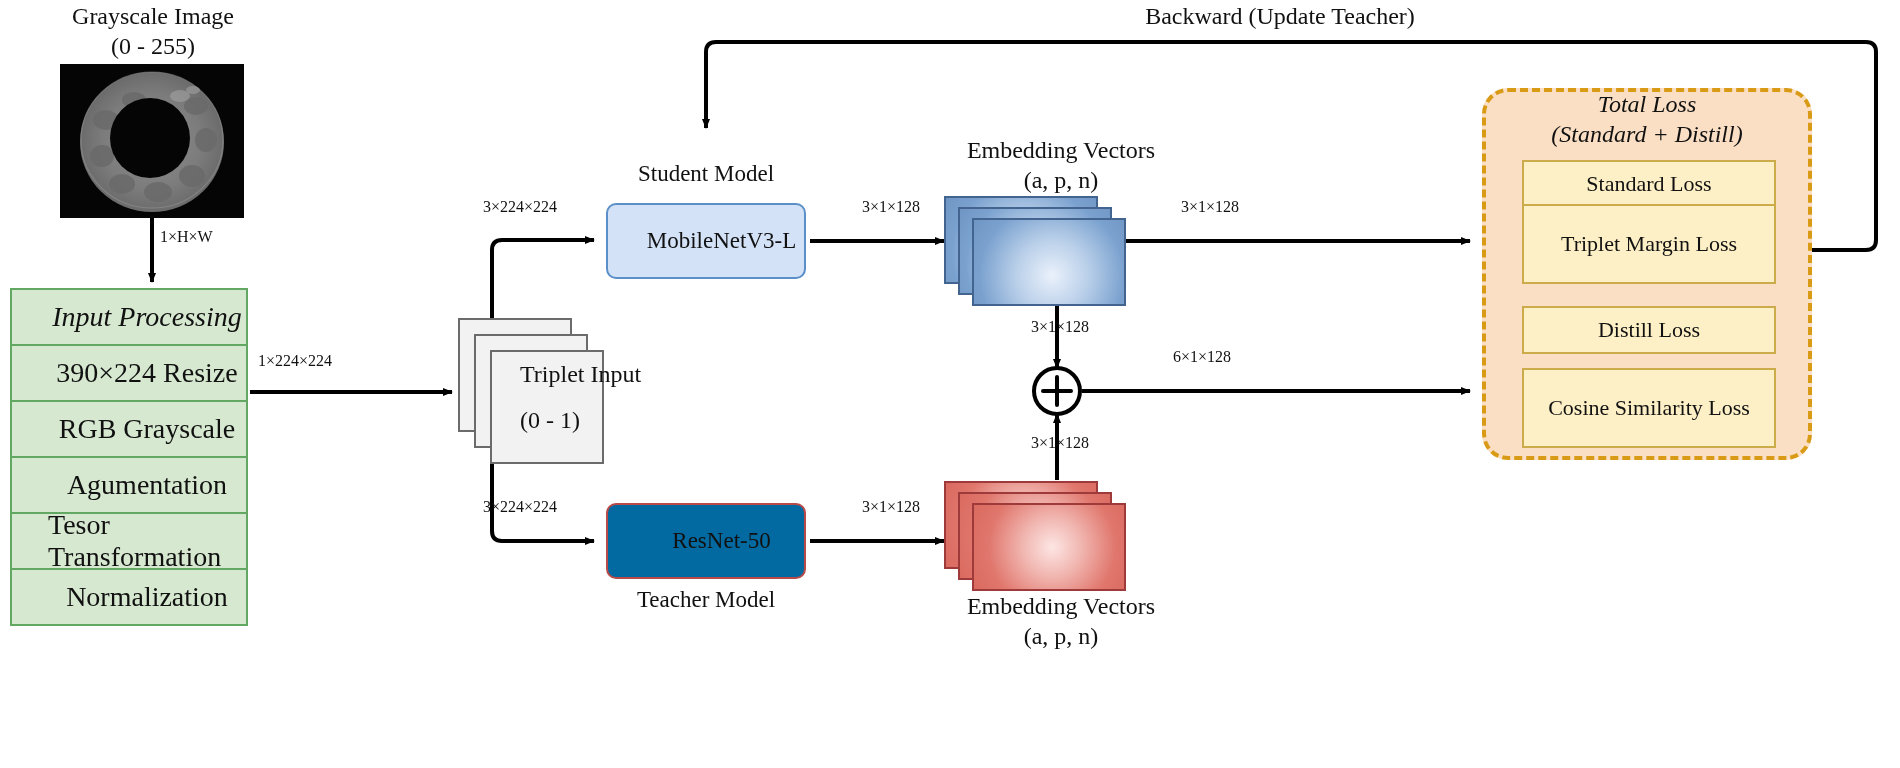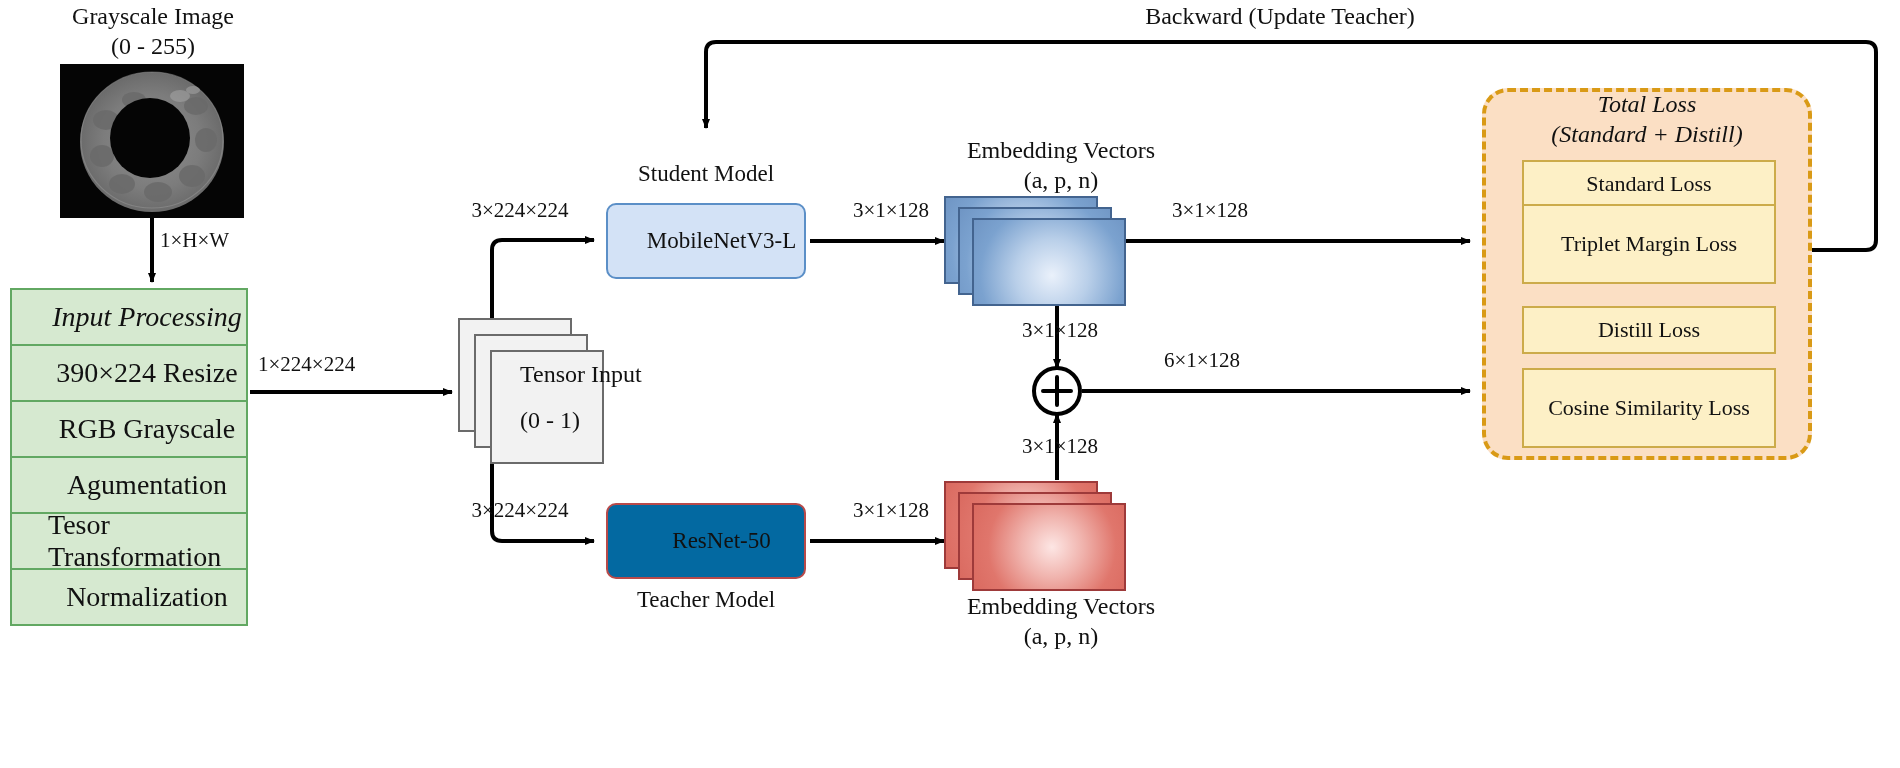--- a/index.html
+++ b/index.html
@@ -2,21 +2,21 @@
 <html><head>
 <meta charset="utf-8">
 <style>
   html,body{margin:0;padding:0;background:#ffffff;}
   body{width:1900px;height:768px;overflow:hidden;
        font-family:"Liberation Serif","DejaVu Serif",serif;color:#111;}
   #stage{position:relative;width:1900px;height:768px;}
   svg.layer{position:absolute;left:0;top:0;width:1900px;height:768px;}
   .node{position:absolute;box-sizing:border-box;}
   .lbl{position:absolute;text-align:center;line-height:1.18;white-space:pre-line;}
-  .t22{font-size:21px;}
+  .t22{font-size:16px;}
   .t23{font-size:23px;}
   .t24{font-size:24px;}
   .ital{font-style:italic;}
 
   
   .greenbox{left:10px;top:288px;width:238px;border:2px solid #62a862;background:#d6e9d0;}
   .growrow{height:54px;border-bottom:2px solid #62a862;display:flex;align-items:center;
            justify-content:center;font-size:28px;padding-left:36px;}
   .growrow:last-child{border-bottom:none;}
 
@@ -128,21 +128,21 @@
     <div class="growrow">Normalization</div>
   </div>
 
   <div class="lbl t22" style="left:258px;top:352px;width:200px;text-align:left;"><span>1×224×224</span></div>
 
   <div>
     <div class="card" style="left:458px;top:318px;width:110px;height:110px;"></div>
     <div class="card" style="left:474px;top:334px;width:110px;height:110px;"></div>
     <div class="card" style="left:490px;top:350px;width:110px;height:110px;"></div>
   </div>
-  <div class="lbl t24" style="left:520px;top:360px;width:280px;text-align:left;"><span>Tensor Input</span></div>
+  <div class="lbl t24" style="left:520px;top:360px;width:280px;text-align:left;"><span>Triplet Input</span></div>
   <div class="lbl t24" style="left:520px;top:390px;width:280px;text-align:left;margin-top:16px;"><span>(0 - 1)</span></div>
 
   <div class="lbl t23" style="left:606px;top:160px;width:200px;"><span>Student Model</span></div>
   <div class="node modelbox student">MobileNetV3-L</div>
   <div class="lbl t22" style="left:440px;top:198px;width:160px;"><span>3×224×224</span></div>
   <div class="lbl t22" style="left:826px;top:198px;width:130px;"><span>3×1×128</span></div>
 
   <div class="lbl t24" style="left:936px;top:136px;width:250px;"><span>Embedding Vectors</span></div>
   <div class="lbl t24" style="left:936px;top:166px;width:250px;"><span>(a, p, n)</span></div>
 

